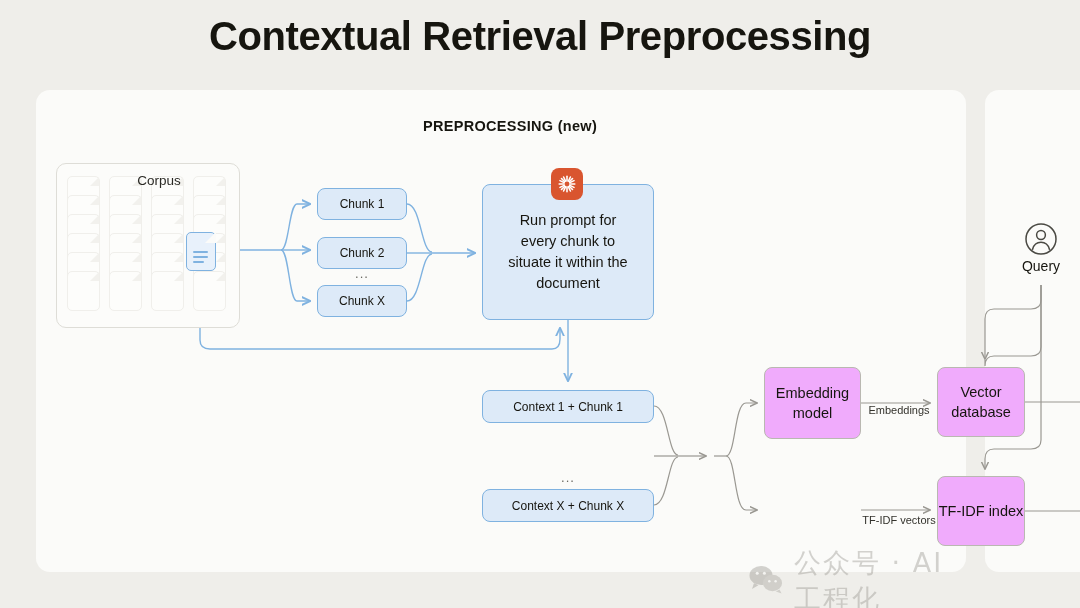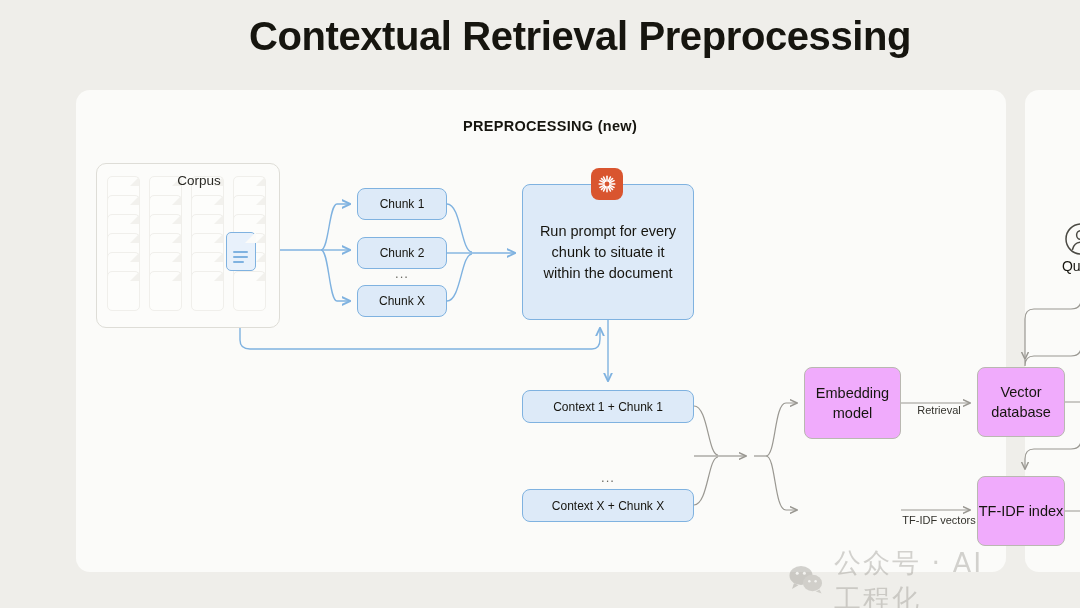--- a/index.html
+++ b/index.html
@@ -12,21 +12,20 @@
     height: 608px;
     overflow: hidden;
     font-family: "Liberation Sans", "DejaVu Sans", sans-serif;
     position: relative;
   }
   #stage {
     position: relative;
     width: 950px;
     height: 608px;
     background: #EFEEEA;
-    margin-left: 40px;
   }
 
   
   #page-title {
     position: absolute;
     left: 0; top: 14px;
     width: 1080px;
     text-align: center;
     font-size: 40px;
     font-weight: 700;
@@ -152,21 +151,21 @@
     color: #6B6A63;
     font-size: 13px;
     letter-spacing: 1px;
   }
   #chunk-ellipsis { left: 317px; top: 266px; }
 
   #prompt-box {
     left: 482px; top: 184px;
     width: 172px; height: 136px;
     line-height: 21px;
-    padding: 0 10px;
+    padding: 0 20px;
     font-size: 14.5px;
   }
 
   #anthropic-badge {
     position: absolute;
     left: 551px; top: 168px;
     width: 32px; height: 32px;
     border-radius: 8px;
     background: #D9552F;
     z-index: 5;
@@ -384,21 +383,21 @@
 
   <div class="node-blue" id="ctx-1">Context 1 + Chunk 1</div>
   <div class="ellipsis-mark" id="ctx-ellipsis">...</div>
   <div class="node-blue" id="ctx-x">Context X + Chunk X</div>
 
 
   <div class="node-grey" id="embedding-model">Embedding model</div>
   <div class="node-grey" id="vector-db">Vector database</div>
   <div class="node-grey" id="tfidf-index">TF-IDF index</div>
 
-  <div class="edge-label" id="label-embeddings">Retrieval</div>
+  <div class="edge-label" id="label-embeddings">Embeddings</div>
   <div class="edge-label" id="label-tfidf-vectors">TF-IDF vectors</div>
 
   <div id="query-icon">
     <svg width="34" height="34" viewBox="0 0 34 34" aria-hidden="true">
       <circle cx="17" cy="17" r="15" fill="none" stroke="#4A4943" stroke-width="1.5"></circle>
       <circle cx="17" cy="13" r="4.4" fill="none" stroke="#4A4943" stroke-width="1.5"></circle>
       <path d="M8.6,27.2 C9.8,22.6 13.2,20.2 17,20.2 C20.8,20.2 24.2,22.6 25.4,27.2" fill="none" stroke="#4A4943" stroke-width="1.5" stroke-linecap="round"></path>
     </svg>
   </div>
   <div id="query-label">Query</div>

